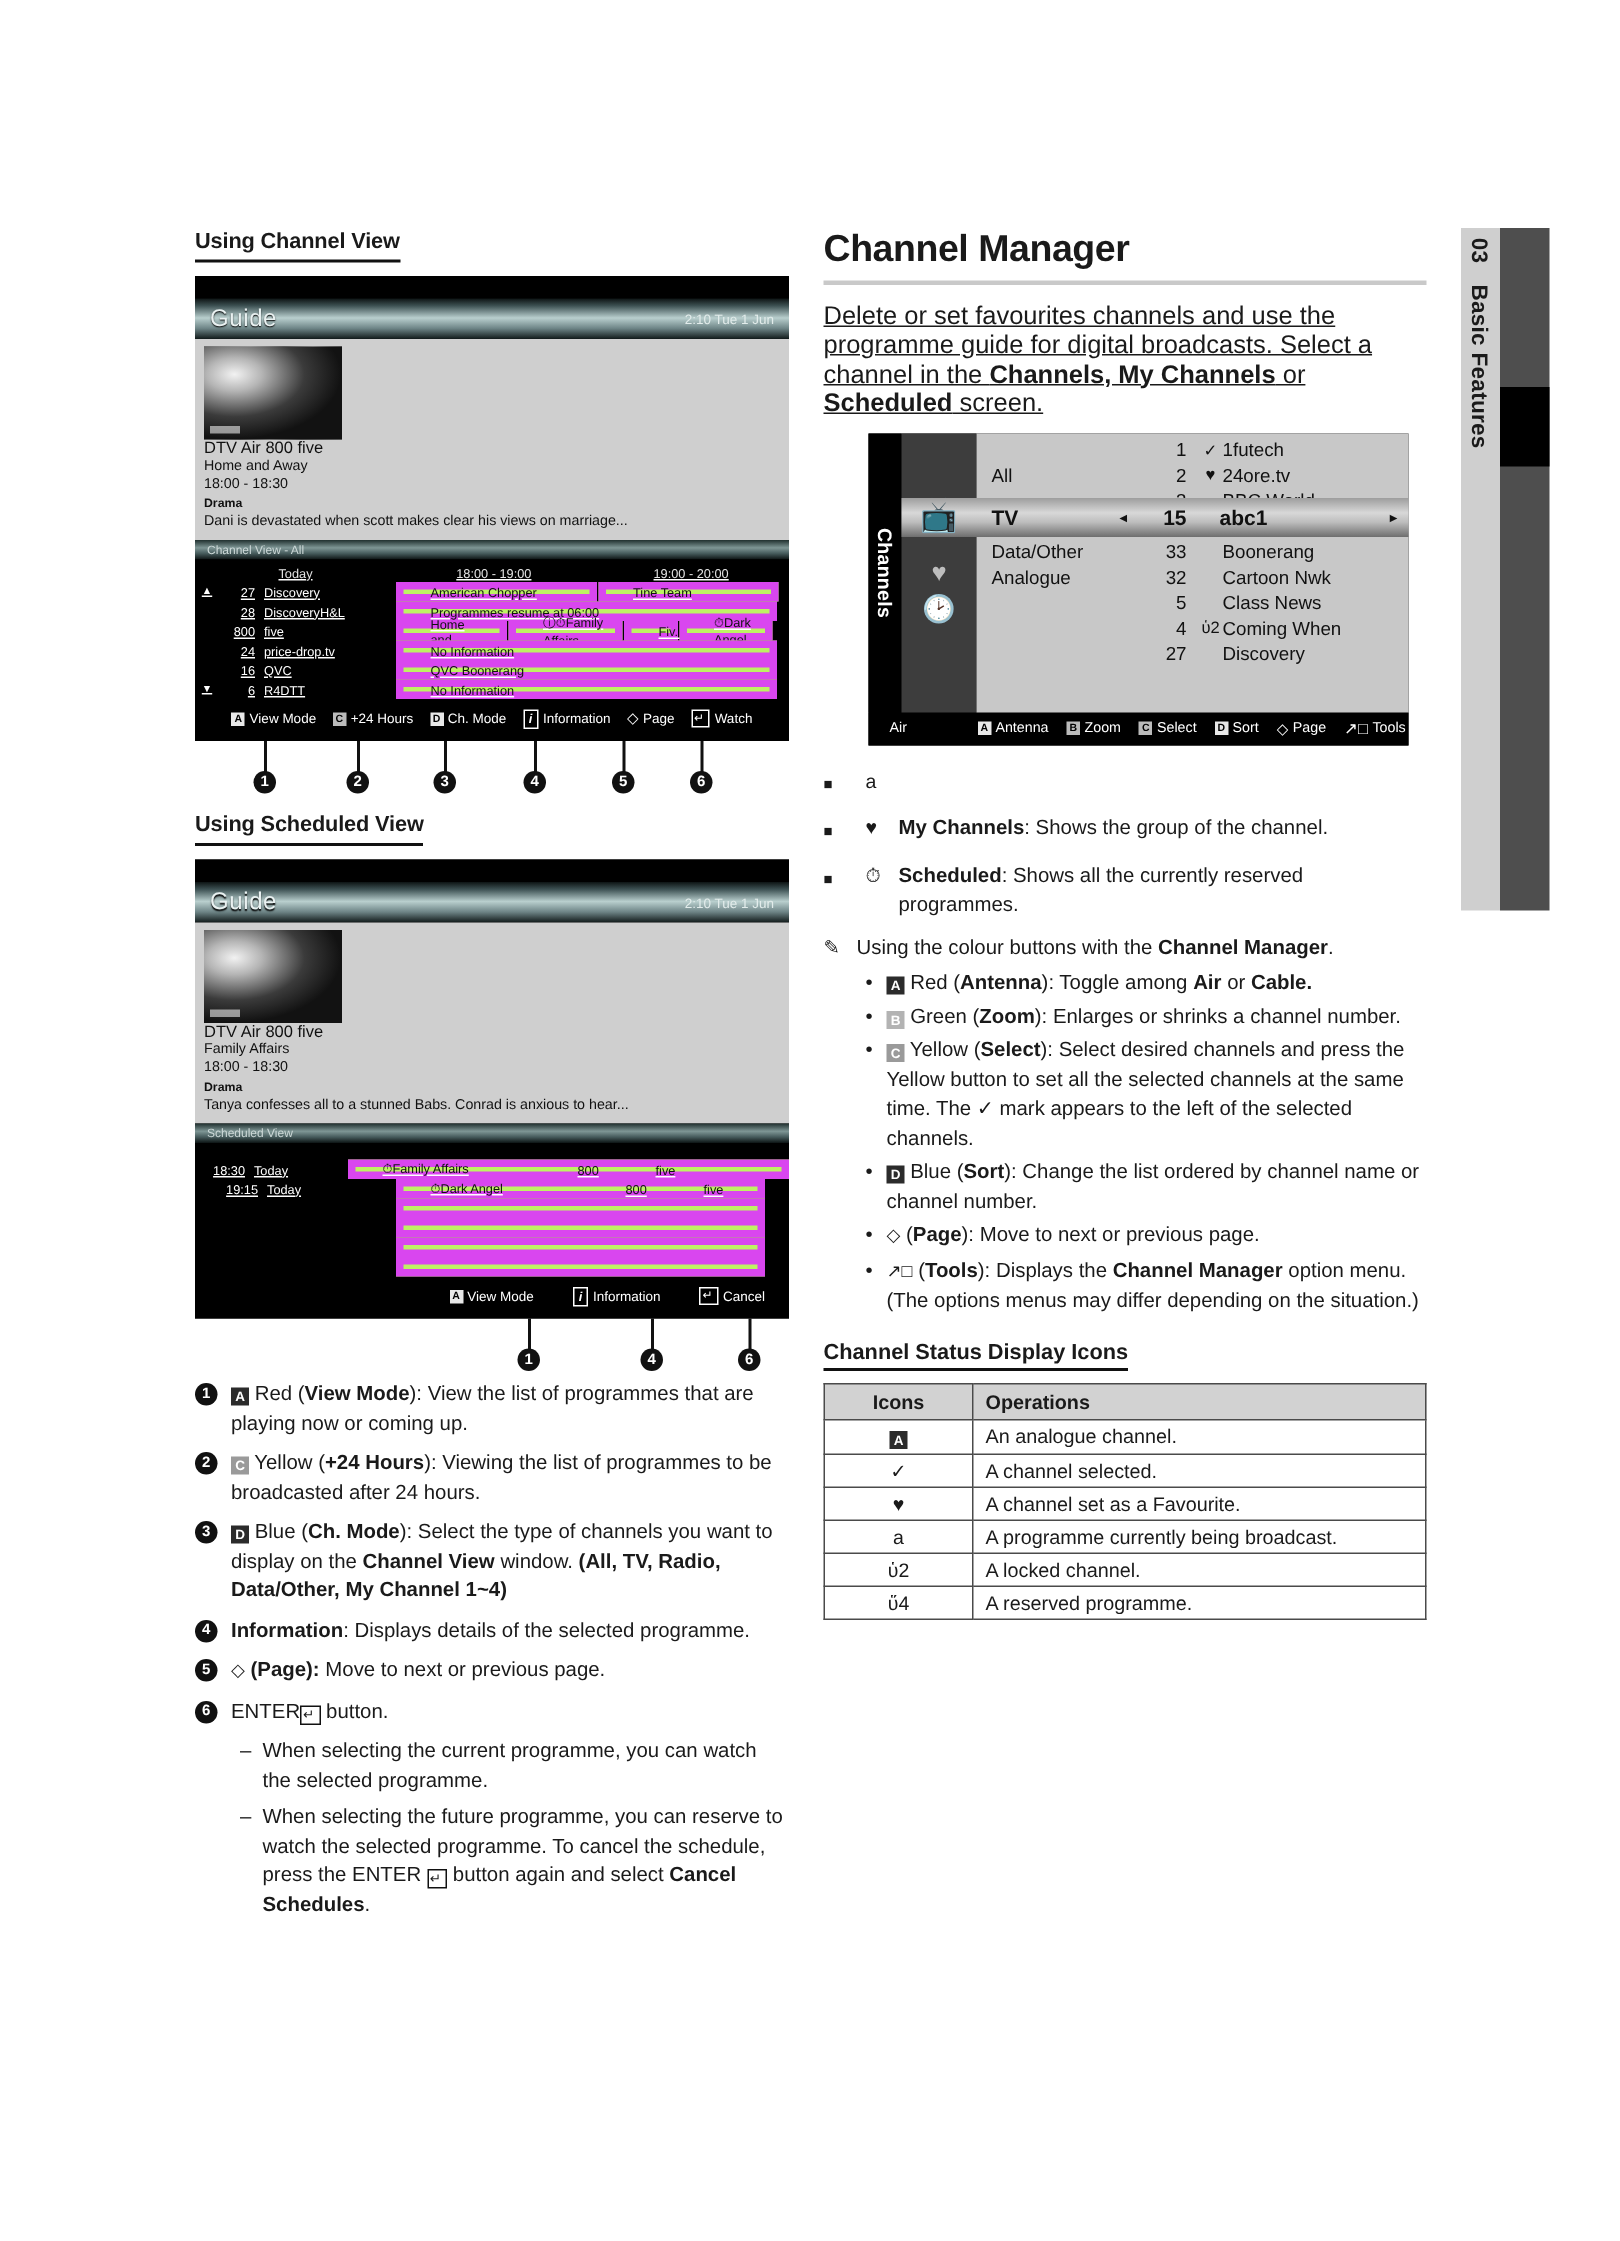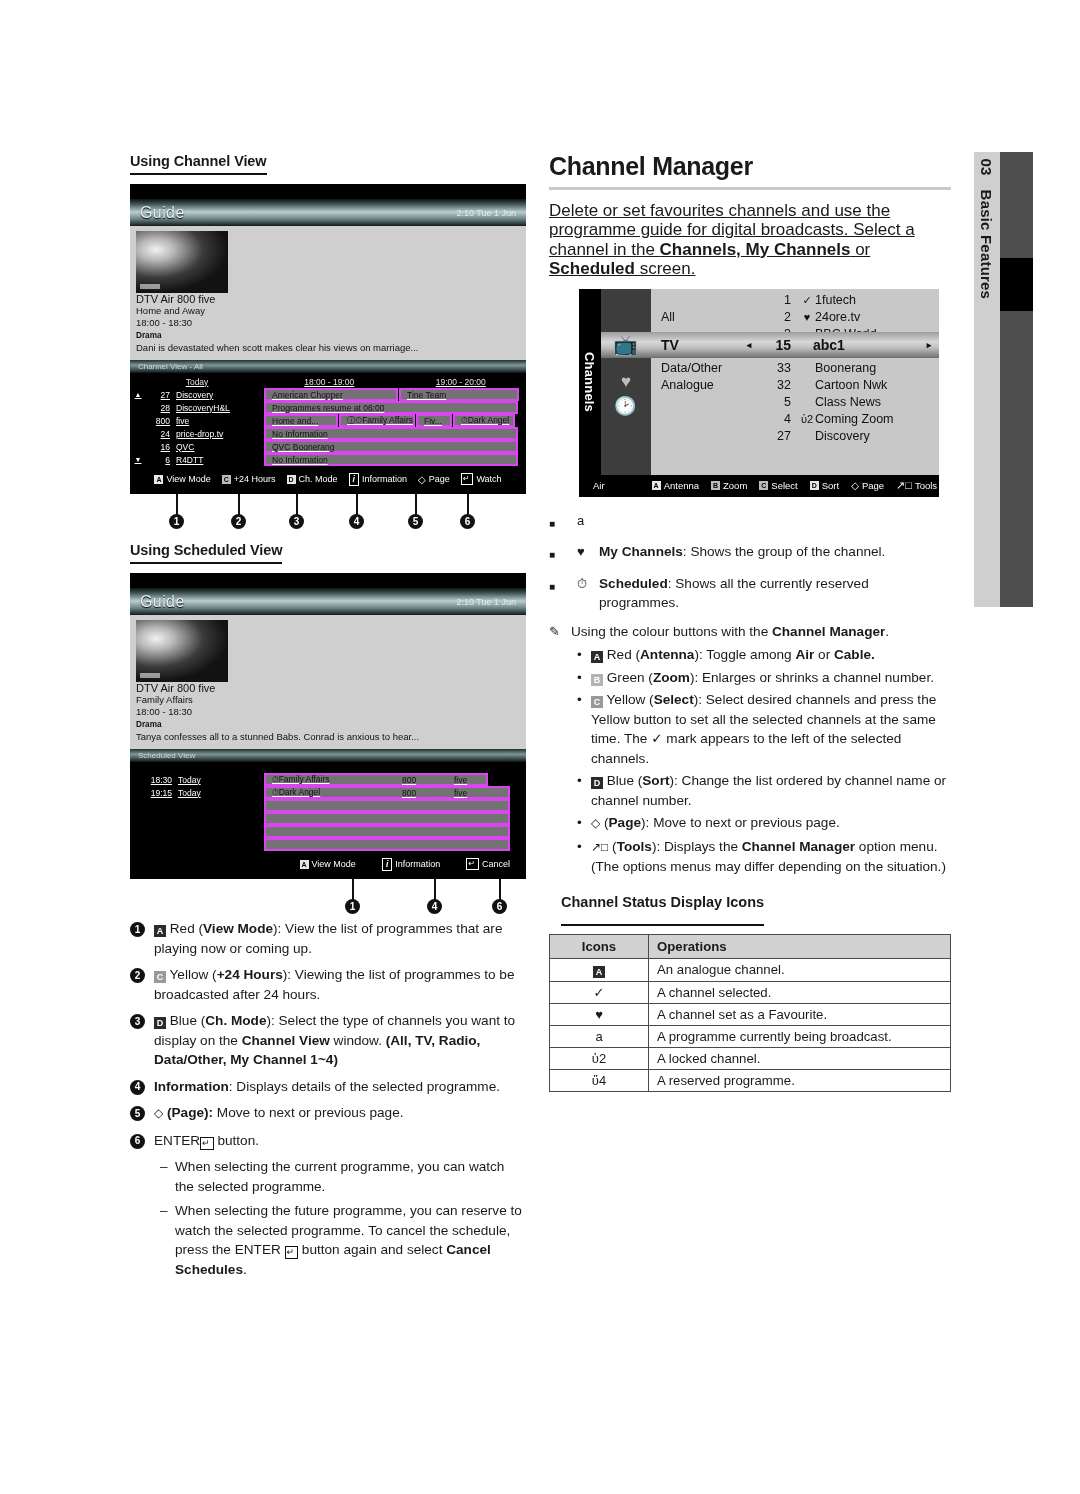--- a/index.html
+++ b/index.html
@@ -68,22 +68,22 @@
     background:linear-gradient(180deg,#20302f 0%,#7e9695 40%,#44595a 70%,#0d1414 100%);
     color:#cdd9d8;font-size:8px;display:flex;align-items:center;padding-left:8px;box-sizing:border-box;
   }
   .grid{background:#000;padding:2px 0 0 0;text-decoration:underline;}
   .grow{display:flex;height:13px;align-items:stretch;}
   .gcell-arrow{width:16px;color:#fff;font-size:7px;display:flex;align-items:center;justify-content:center;}
   .gcell-num{width:30px;font-size:8.5px;display:flex;align-items:center;justify-content:flex-end;padding-right:6px;box-sizing:border-box;}
   .gcell-name{width:88px;font-size:8.5px;display:flex;align-items:center;}
   .gcell-prog{flex:1;display:flex;gap:1px;}
   .pbox{
-    background:#737373;color:#111;font-size:8.5px;display:flex;align-items:center;
-    padding-left:6px;box-sizing:border-box;border:2px solid #d946ef;
+    background:#bef264;color:#111;font-size:8.5px;display:flex;align-items:center;
+    padding-left:18px;box-sizing:border-box;border:5px solid #d946ef;
   }
   .hdrow{display:flex;height:13px;color:#e4e4e4;font-size:8.5px;align-items:center;}
   .hdrow .t1{width:134px;text-align:center;}
   .hdrow .t2{flex:1;text-align:center;}
   .hdrow .sep{width:1px;background:#888;}
   .osd-bottom{
     background:#000;color:#fff;font-size:9px;height:26px;
     display:flex;align-items:center;justify-content:center;gap:11px;padding-bottom:2px;
   }
   .osd-bottom.right{justify-content:flex-end;padding-right:16px;gap:26px;}
@@ -170,21 +170,21 @@
   
   .blk{display:flex;margin-bottom:9px;font-size:13.6px;line-height:19.5px;}
   .blk .sq{flex:0 0 auto;width:28px;font-size:10px;padding-top:3px;}
   .blk .ic{flex:0 0 auto;width:22px;font-size:13px;text-align:left;}
   .note{display:flex;font-size:13.6px;line-height:19.5px;margin-bottom:4px;}
   .note .pen{flex:0 0 auto;width:22px;font-size:13px;}
   .dot{display:flex;font-size:13.6px;line-height:19.5px;margin-bottom:3px;padding-left:28px;}
   .dot .b{flex:0 0 auto;width:14px;}
 
   
-  h3.sub{font-size:14.5px;font-weight:bold;margin:14px 0 8px 12px;padding-bottom:14px;display:inline-block;border-bottom:2.2px solid #111;}
+  h3.sub{font-size:14.5px;font-weight:bold;margin:14px 0 8px 0;padding-bottom:2px;display:inline-block;border-bottom:2.2px solid #111;}
   table.icons{border-collapse:collapse;width:402px;font-size:13.2px;}
   table.icons th{
     background:#d2d2d2;border:1.2px solid #4a4a4a;padding:4px 8px;text-align:left;font-weight:bold;
   }
   table.icons th.c{text-align:center;width:82px;}
   table.icons td{border:1.2px solid #4a4a4a;padding:3px 8px;}
   table.icons td.c{text-align:center;width:82px;font-size:13px;}
 
   
   .foot{position:absolute;left:0;top:1320px;width:951px;text-align:right;}
@@ -350,21 +350,21 @@
           <div class="genre">Drama</div>
           <div>Tanya confesses all to a stunned Babs. Conrad is anxious to hear...</div>
         </div>
       </div>
       <div class="osd-subhead">Scheduled View</div>
       <div class="grid" style="padding-top:11px" id="g2rows">
           <div class="grow">
             <div class="gcell-num" style="width:48px;text-align:right;padding-left:10px">18:30</div>
             <div class="gcell-name" style="width:86px">Today</div>
             <div class="gcell-prog">
-              <div class="pbox" style="width:224px">
+              <div class="pbox" style="width:294px">
                 <span style="width:130px;display:inline-block">⏱Family Affairs</span>
                 <span style="width:52px;display:inline-block">800</span>
                 <span>five</span>
               </div>
             </div>
           </div>
           <div class="grow">
             <div class="gcell-num" style="width:48px;text-align:left;padding-left:10px">19:15</div>
             <div class="gcell-name" style="width:86px">Today</div>
             <div class="gcell-prog">
@@ -524,21 +524,21 @@
               <div class="cmrow">
                 <div class="cat"></div>
                 <div class="no">5</div>
                 <div class="st"></div>
                 <div class="nm">Class News</div>
               </div>
               <div class="cmrow">
                 <div class="cat"></div>
                 <div class="no">4</div>
                 <div class="st">ὑ2</div>
-                <div class="nm">Coming Zoom</div>
+                <div class="nm">Coming When</div>
               </div>
               <div class="cmrow">
                 <div class="cat"></div>
                 <div class="no">27</div>
                 <div class="st"></div>
                 <div class="nm">Discovery</div>
               </div>
             </div>
           <div class="cm-sel" style="top:43px">
             <div class="ic">📺</div>

